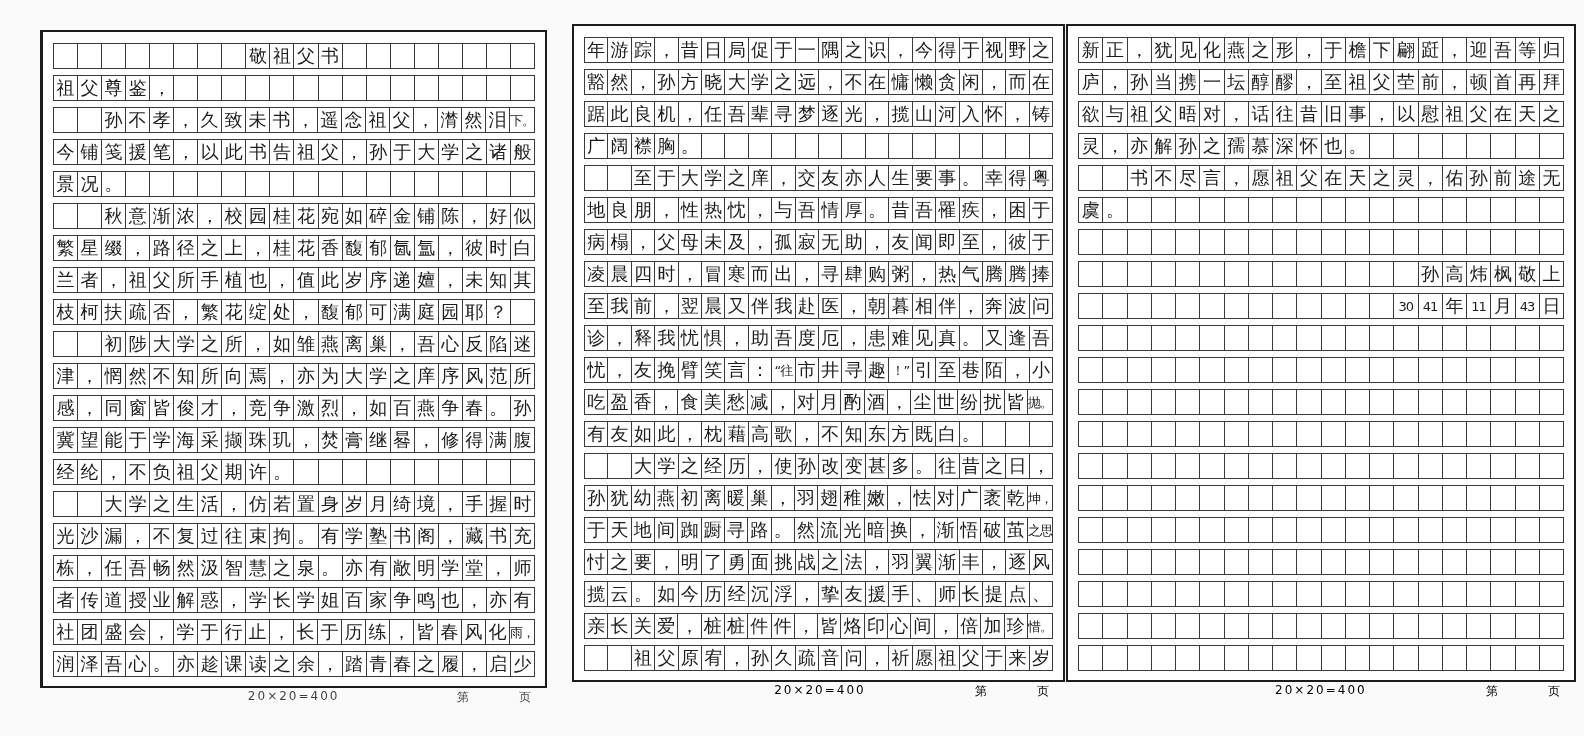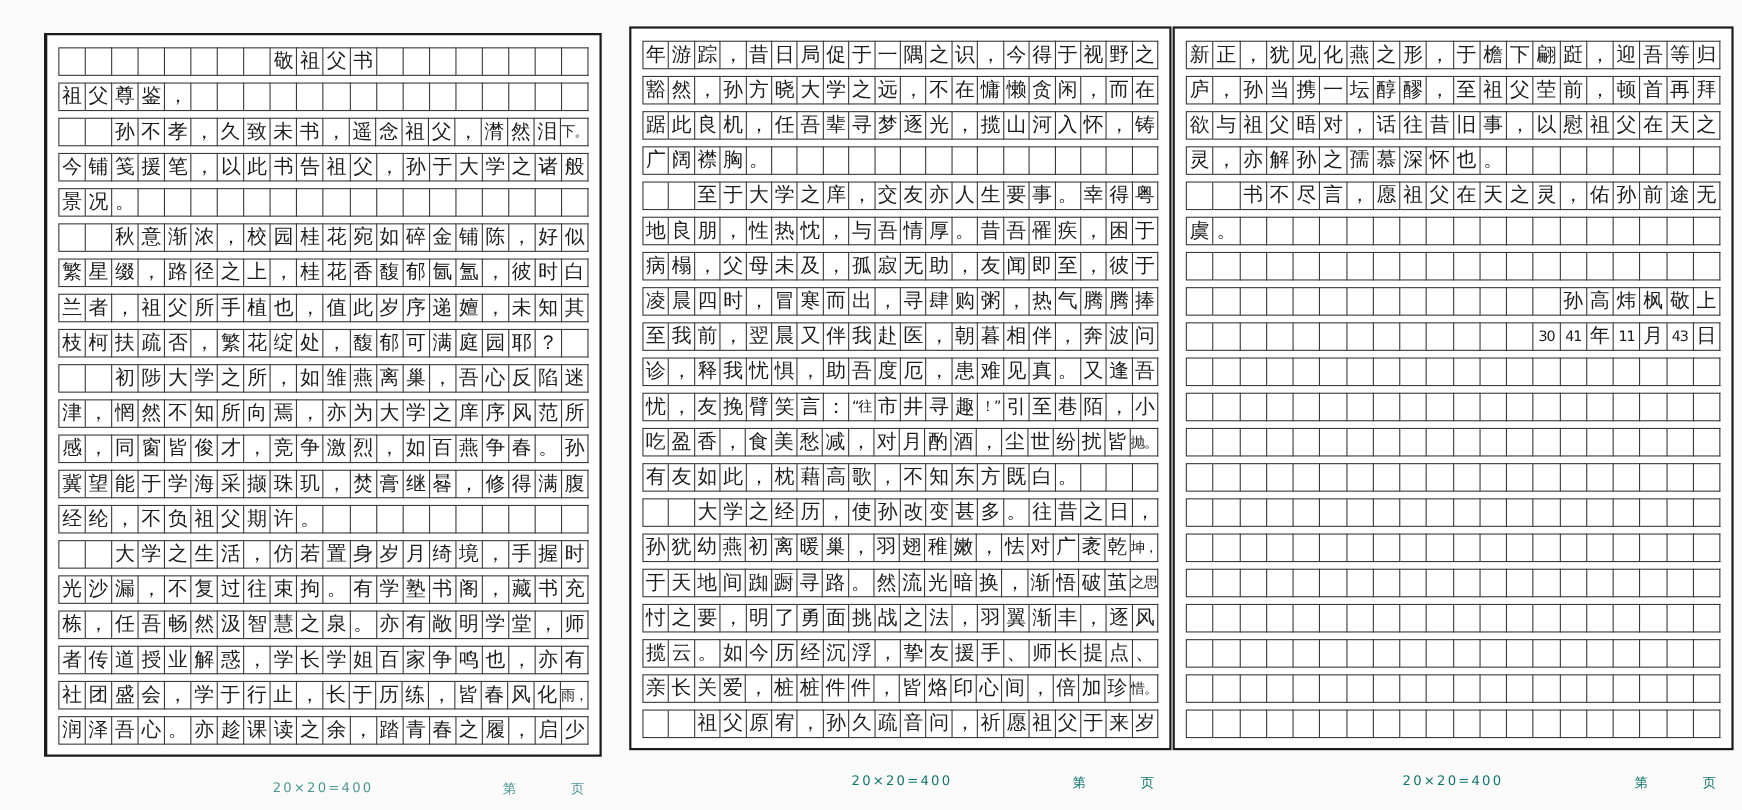--- a/index.html
+++ b/index.html
@@ -50,23 +50,23 @@
     font-family: "DejaVu Sans", sans-serif;
   }
   .cell + .cell { border-left: none; }
   .cell.tight {
     font-size: 13px;
     letter-spacing: -1px;
   }
   .page-footer {
     position: relative;
     height: 18px;
-    margin-top: 21px;
+    margin-top: 1px;
     font-size: 12px;
-    color: #0f766e;
+    color: #000000;
   }
   .grid-count {
     position: absolute;
     left: 41%;
     letter-spacing: 2px;
   }
   .page-word-first {
     position: absolute;
     right: 78px;
   }

